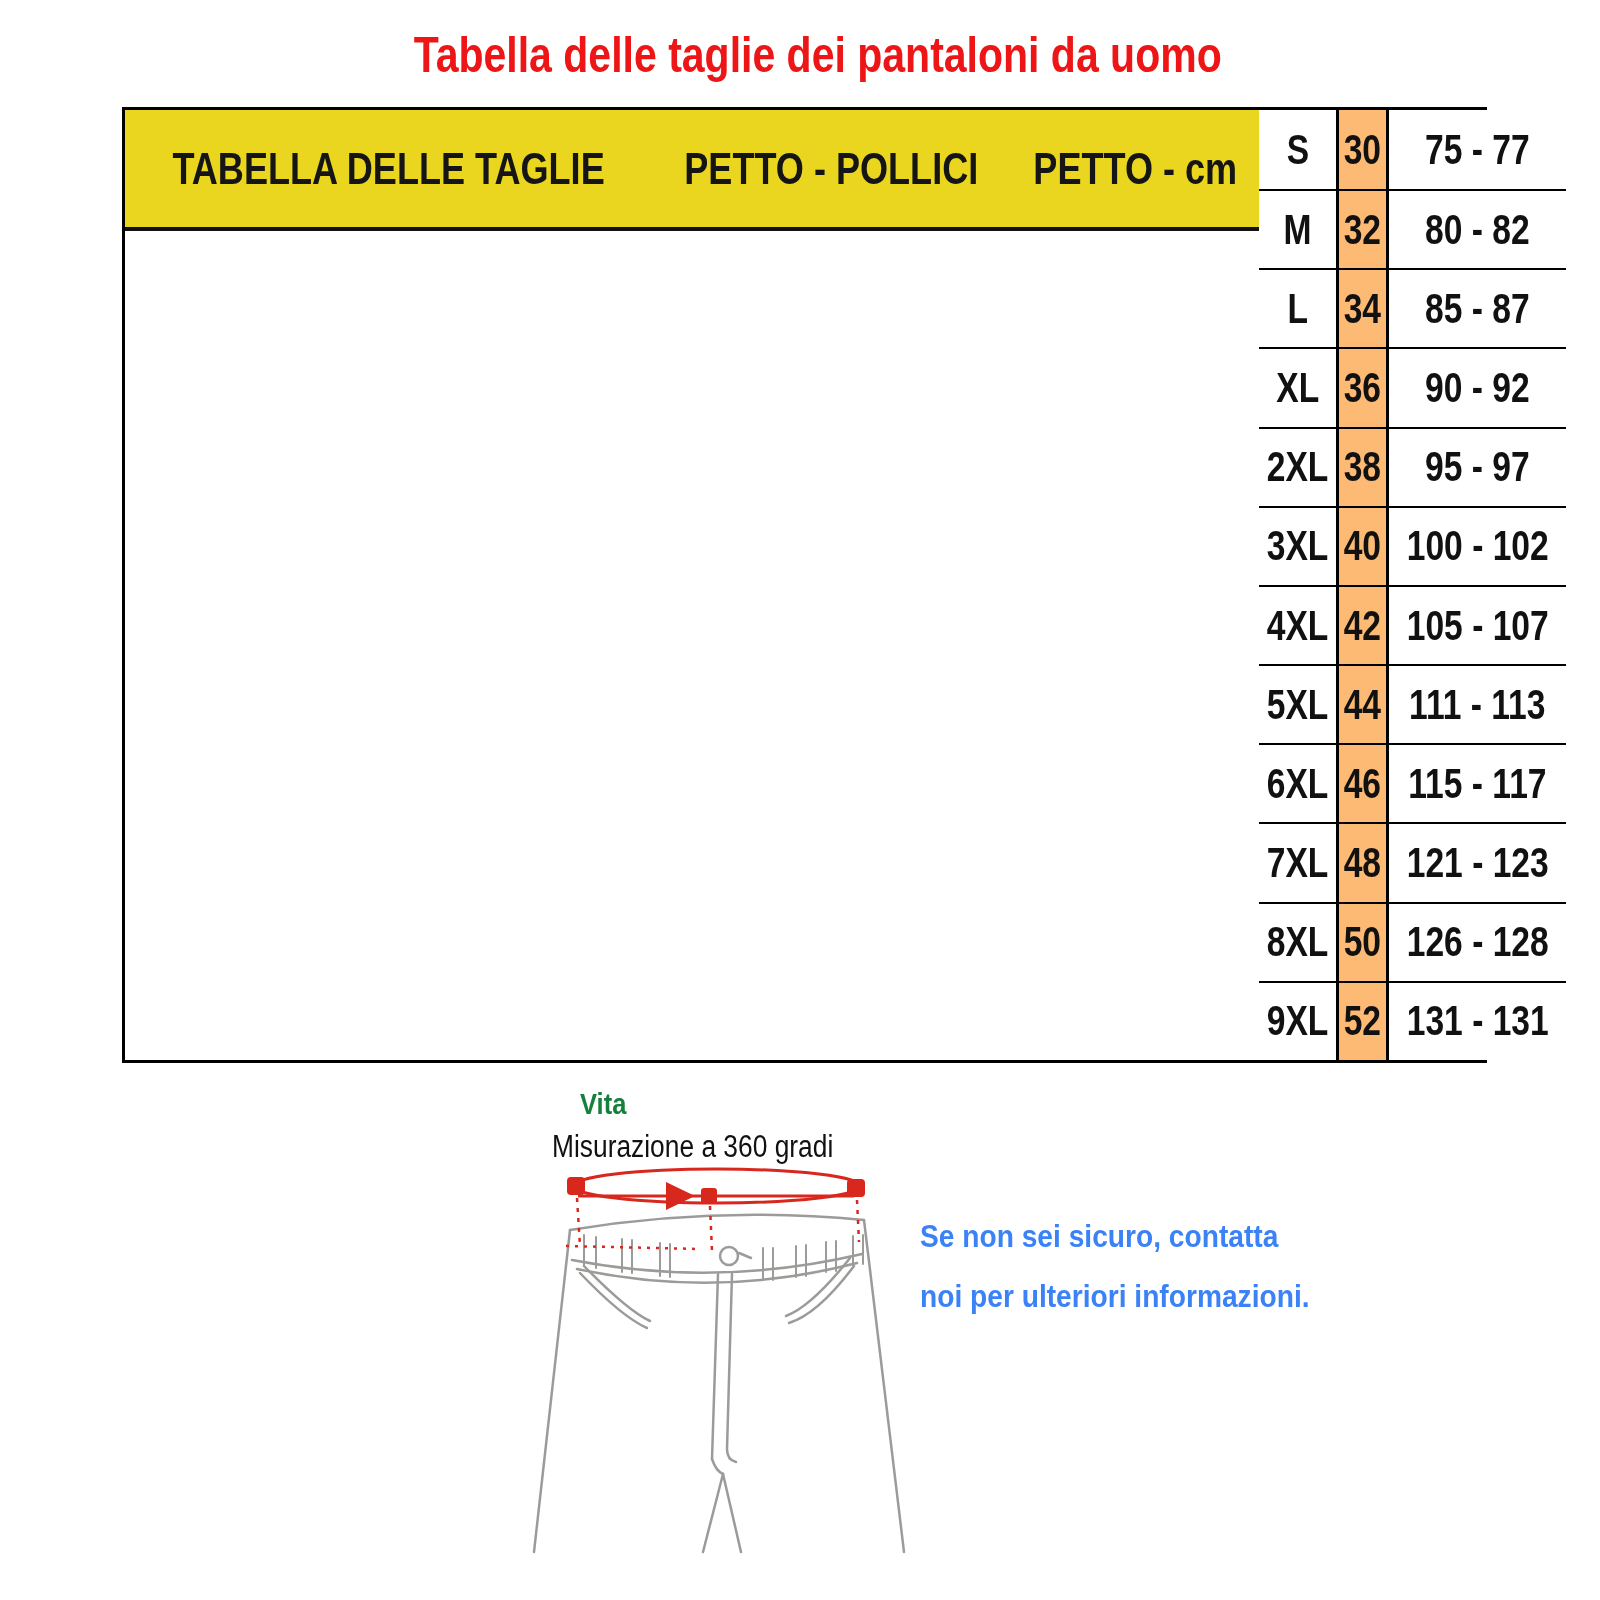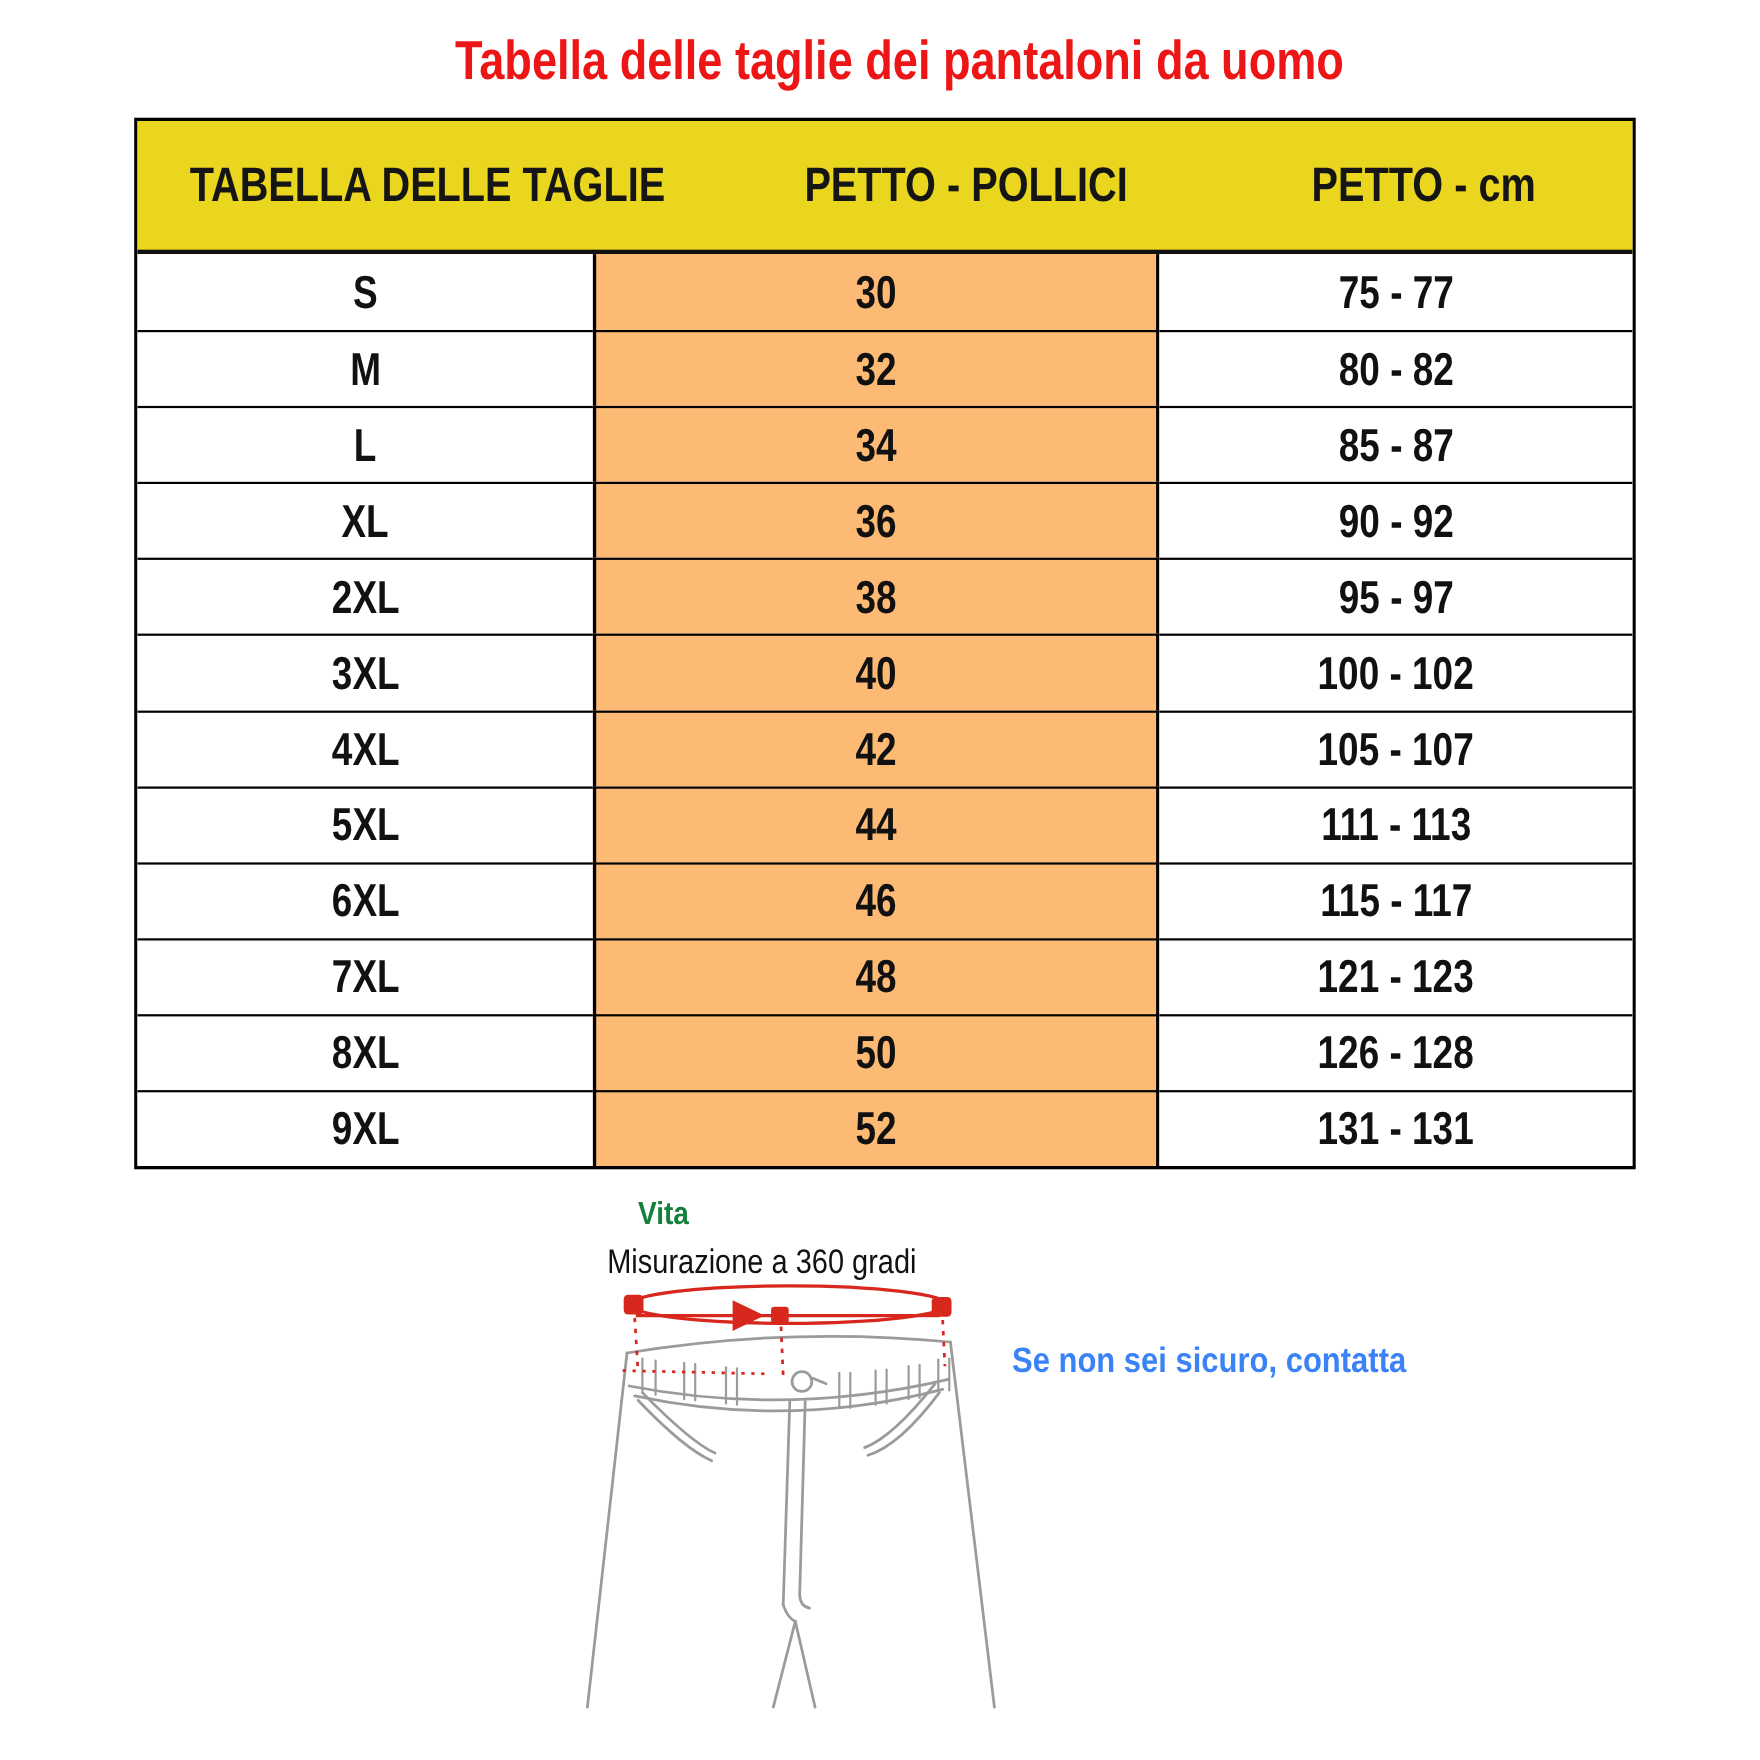--- a/index.html
+++ b/index.html
@@ -23,21 +23,21 @@
   .page-title .cond { transform: scaleX(0.82); transform-origin: center; }
 
   .cond { display: inline-block; white-space: nowrap; }
 
   
   .size-table {
     position: absolute; left: 122px; top: 107px;
     width: 1365px; height: 956px;
     box-sizing: border-box;
     border: 3px solid #000;
-    display: flex; flex-direction: column;
+    display: flex; flex-direction: row;
     background: #fff;
     text-align: center;
   }
   .header-row {
     display: grid;
     grid-template-columns: 416fr 517fr 432fr;
     background: #EAD61E;
     border-bottom: 4px solid #111;
     height: 117px;
     align-items: center;
@@ -262,15 +262,18 @@
         <path d="M 190,50 L 192,95"></path>
         <path d="M 46,90 L 180,93" stroke-dasharray="3 6"></path>
       </g>
     </g>
   </svg>
 
   <div class="contact-note">
     <div class="line">
       <span class="cond">Se non sei sicuro, contatta</span>
     </div>
+    <div class="line">
+      <span class="cond">noi per ulteriori informazioni.</span>
+    </div>
   </div>
 
 </div>
 
 </body></html>

